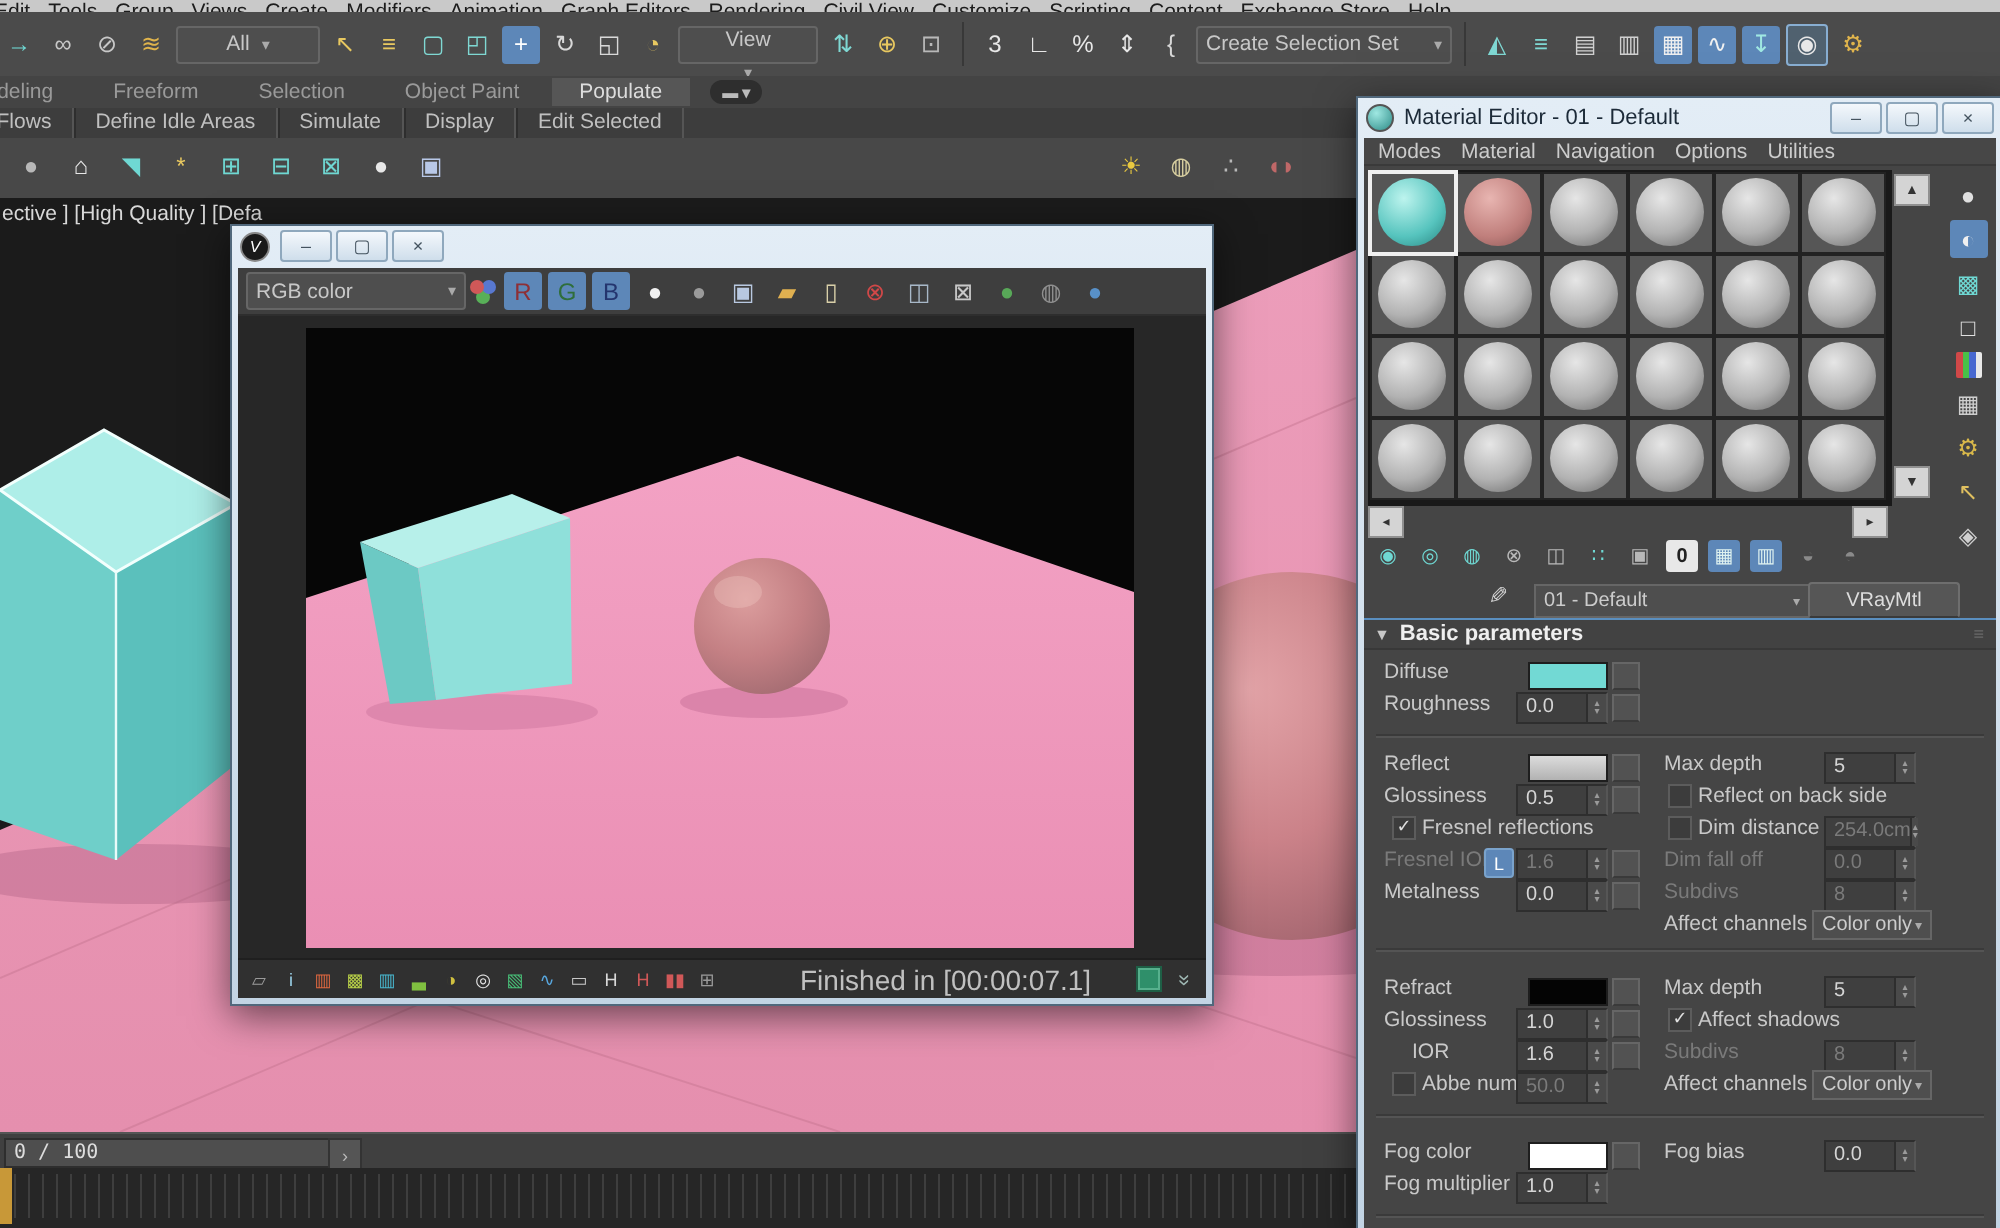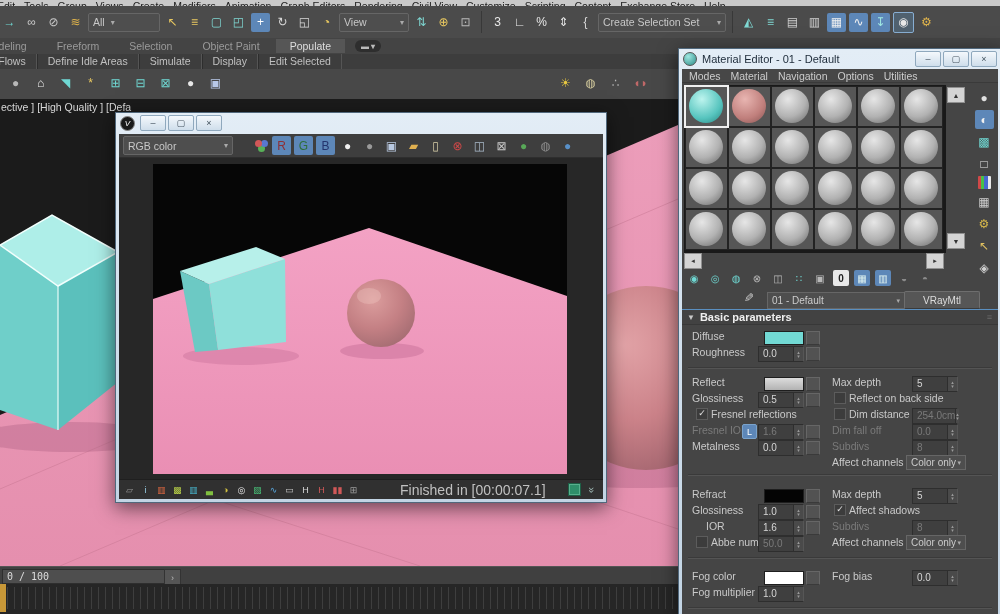--- a/index.html
+++ b/index.html
@@ -11,22 +11,22 @@
   
   .tb1{position:absolute;left:0;top:6px;width:1000px;height:32px;background:#4b4b4b;border-bottom:1px solid #3a3a3a;display:flex;align-items:center;gap:3px;overflow:hidden;}
   .grp{display:flex;align-items:center;gap:3px;}
   .tbi{width:19px;height:19px;display:flex;align-items:center;justify-content:center;font-size:12px;color:#c8c8c8;border-radius:2px;flex:0 0 auto;}
   .tbi.active{background:#5d87b8;color:#fff;}
   .tbi.framed{border:1px solid #88aed2;background:#50616f;}
   .tbi.sm{width:16px;height:16px;font-size:10px;}
   .vsep{width:1px;height:22px;background:#383838;margin:0 3px;flex:0 0 auto;}
   .dd{height:17px;background:#4e4e4e;border:1px solid #666;border-radius:2px;color:#c8c8c8;font-size:10.5px;display:flex;align-items:center;padding:0 4px;gap:6px;flex:0 0 auto;}
   .dd b{font-size:8px;color:#aaa;font-weight:normal;}
-  .dd.w72{width:62px;justify-content:flex-start;}
-  .dd.w70{width:60px;justify-content:space-between;}
+  .dd.w72{width:62px;justify-content:center;}
+  .dd.w70{width:60px;justify-content:space-between;flex-direction:column;}
   .dd.w125{width:118px;justify-content:space-between;}
   
   .ribbon{position:absolute;left:0;top:38px;width:1000px;height:16px;background:#444;display:flex;align-items:center;gap:2px;overflow:hidden;}
   .rtab{font-size:10.5px;color:#9a9a9a;padding:1px 14px;}
   .rtab.active{background:#565656;color:#ddd;}
   .ribbon>span:first-child{margin-left:-30px;}
   .ribcfg{display:flex;align-items:center;gap:2px;background:#2e2e2e;border-radius:7px;padding:0 6px;color:#bbb;font-size:8px;height:12px;margin-left:8px;}
   
   .poprow{position:absolute;left:0;top:54px;width:1000px;height:15px;background:#3d3d3d;display:flex;align-items:center;overflow:hidden;}
   .poprow>span{font-size:10.5px;color:#c0c0c0;padding:0 10px;border-right:1px solid #555;border-left:1px solid #2e2e2e;line-height:15px;}
@@ -47,21 +47,21 @@
   .tmark{position:absolute;left:0;top:0;width:6px;height:28px;background:#c89838;}
   
   .win{position:absolute;background:linear-gradient(#e3edf6,#c2d4e4);border:1px solid #51687c;box-shadow:0 5px 18px rgba(0,0,0,.55);}
   .wtitle{height:20px;display:flex;align-items:center;padding:0 4px;gap:5px;}
   .wtitle .ttext{font-size:11px;color:#1c2a38;flex:1;white-space:nowrap;overflow:hidden;}
   .wbtns{display:flex;gap:2px;}
   .wbtn{width:24px;height:14px;border:1px solid #8fa8bd;border-radius:2px;background:linear-gradient(#f4f8fc,#cfdeeb);color:#44535f;font-size:9px;display:flex;align-items:center;justify-content:center;line-height:1;}
   
   #vfb{left:115px;top:112px;width:490px;height:389px;z-index:5;}
   .vfb-content{position:absolute;left:3px;right:3px;top:21px;bottom:3px;background:#3e3e3e;}
-  .vfb-tb{position:absolute;left:0;top:0;right:0;height:24px;background:#3e3e3e;display:flex;align-items:center;gap:20px;padding-left:4px;border-bottom:1px solid #2e2e2e;box-sizing:border-box;}
+  .vfb-tb{position:absolute;left:0;top:0;right:0;height:24px;background:#3e3e3e;display:flex;align-items:center;gap:0;padding-left:4px;border-bottom:1px solid #2e2e2e;box-sizing:border-box;}
   .vfb-tb .dd{width:100px;justify-content:space-between;}
   .vfb-stage{position:absolute;left:0;right:0;top:24px;height:322px;background:#272727;}
   .vfb-img{position:absolute;left:34px;top:6px;width:414px;height:310px;background:#060606;}
   .vfb-status{position:absolute;left:0;right:0;bottom:0;height:19px;background:#303030;border-top:1px solid #1f1f1f;display:flex;align-items:center;gap:4px;padding:0 4px;}
   .sti{width:13px;height:13px;display:flex;align-items:center;justify-content:center;font-size:9px;color:#bbb;}
   .statustext{font-size:14px;color:#c0c0c0;margin-left:36px;flex:1;}
   .gsq{width:11px;height:11px;background:#2f8f6a;border:1px solid #1e5f46;box-shadow:inset 0 0 0 1px #57b08d;}
   .chev{color:#9fb8b4;font-size:11px;transform:rotate(90deg);margin:0 4px;}
   .rgbdots{position:relative;width:16px;height:14px;}
   .rgbdots::before{content:"";position:absolute;left:2px;top:1px;width:7px;height:7px;border-radius:50%;background:#d05858;box-shadow:6px 0 0 #5878d0,3px 5px 0 #58b058;}

